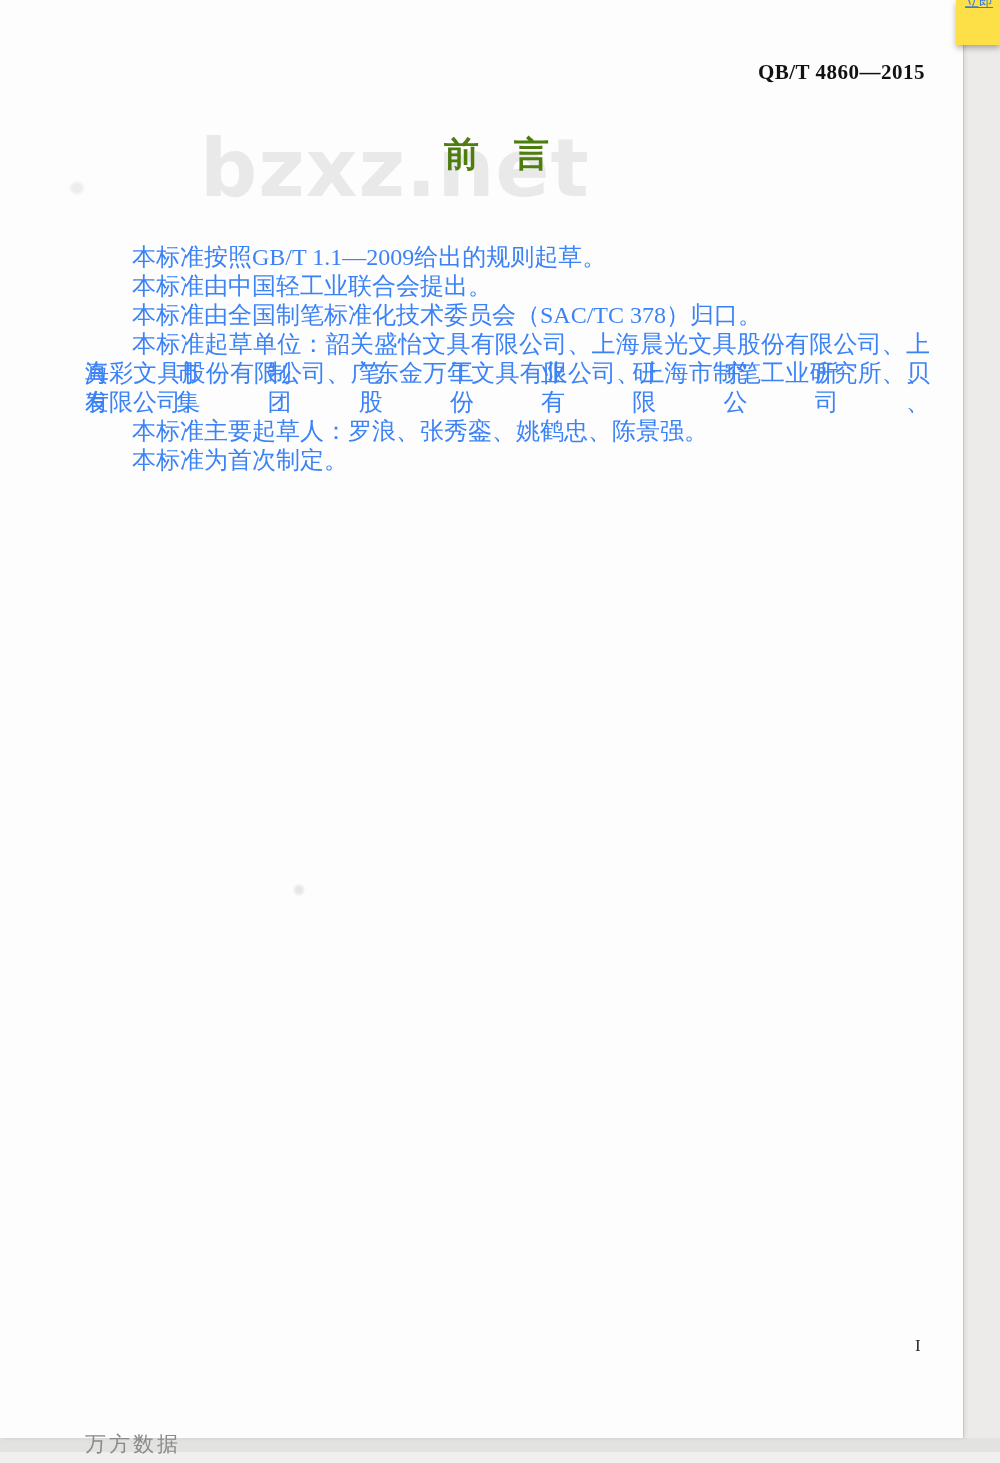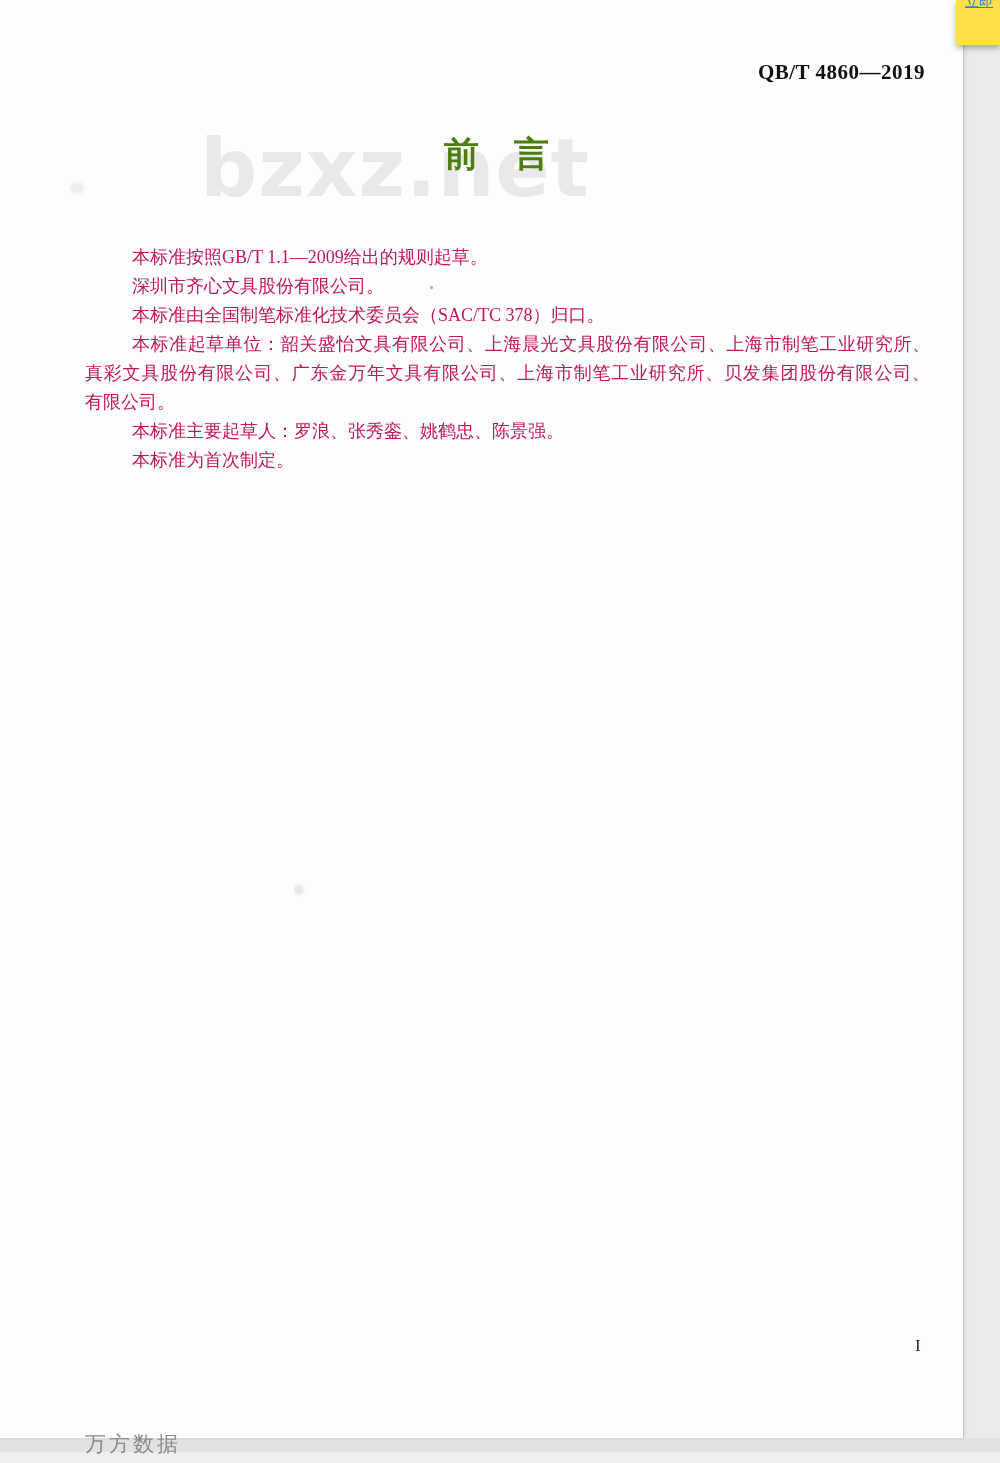--- a/index.html
+++ b/index.html
@@ -96,23 +96,23 @@
     font-weight: bold;
     font-size: 35px;
     color: #4d7c0f;
     z-index: 2;
   }
 
   .doc-body {
     position: absolute;
     left: 85px; top: 243px;
     width: 845px;
-    font-size: 18px;
+    font-size: 24px;
     line-height: 29px;
-    color: #be185d;
+    color: #3b82f6;
     z-index: 2;
   }
   .line { height: 29px; white-space: nowrap; }
   .line.indent { text-indent: 47px; }
   .line.just {
     white-space: normal;
     text-align: justify;
     text-align-last: justify;
   }
 
@@ -144,29 +144,29 @@
 <body>
 
 <div class="viewport">
 
   <div class="right-strip"></div>
   <div class="bottom-band-1"></div>
   <div class="bottom-band-2"></div>
 
   <div class="page">
 
-    <div class="std-code">QB/T 4860—2019</div>
+    <div class="std-code">QB/T 4860—2015</div>
 
     <div class="watermark">bzxz.net</div>
 
     <h1 class="doc-title">前　言</h1>
 
     <div class="doc-body">
       <div class="line indent">本标准按照GB/T 1.1—2009给出的规则起草。</div>
-      <div class="line indent">深圳市齐心文具股份有限公司。</div>
+      <div class="line indent">本标准由中国轻工业联合会提出。</div>
       <div class="line indent">本标准由全国制笔标准化技术委员会（SAC/TC 378）归口。</div>
       <div class="line indent just">本标准起草单位：韶关盛怡文具有限公司、上海晨光文具股份有限公司、上海市制笔工业研究所、</div>
       <div class="line just">真彩文具股份有限公司、广东金万年文具有限公司、上海市制笔工业研究所、贝发集团股份有限公司、</div>
       <div class="line">有限公司。</div>
       <div class="line indent">本标准主要起草人：罗浪、张秀銮、姚鹤忠、陈景强。</div>
       <div class="line indent">本标准为首次制定。</div>
     </div>
 
     <div class="page-number">I</div>
 

